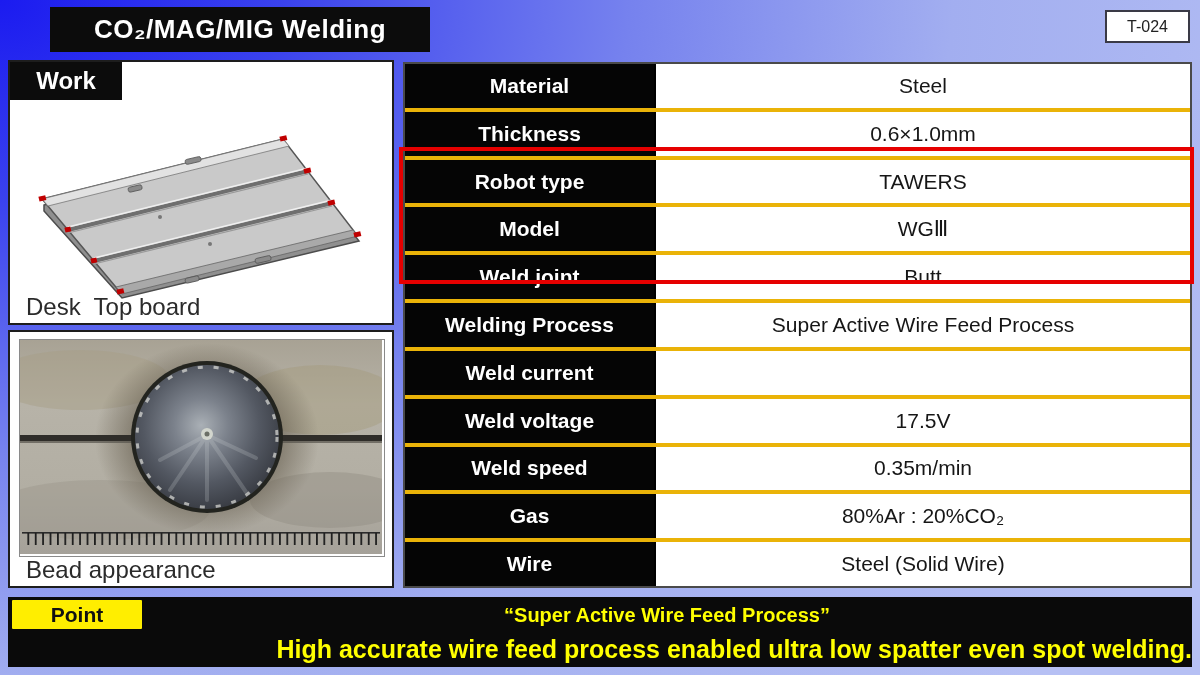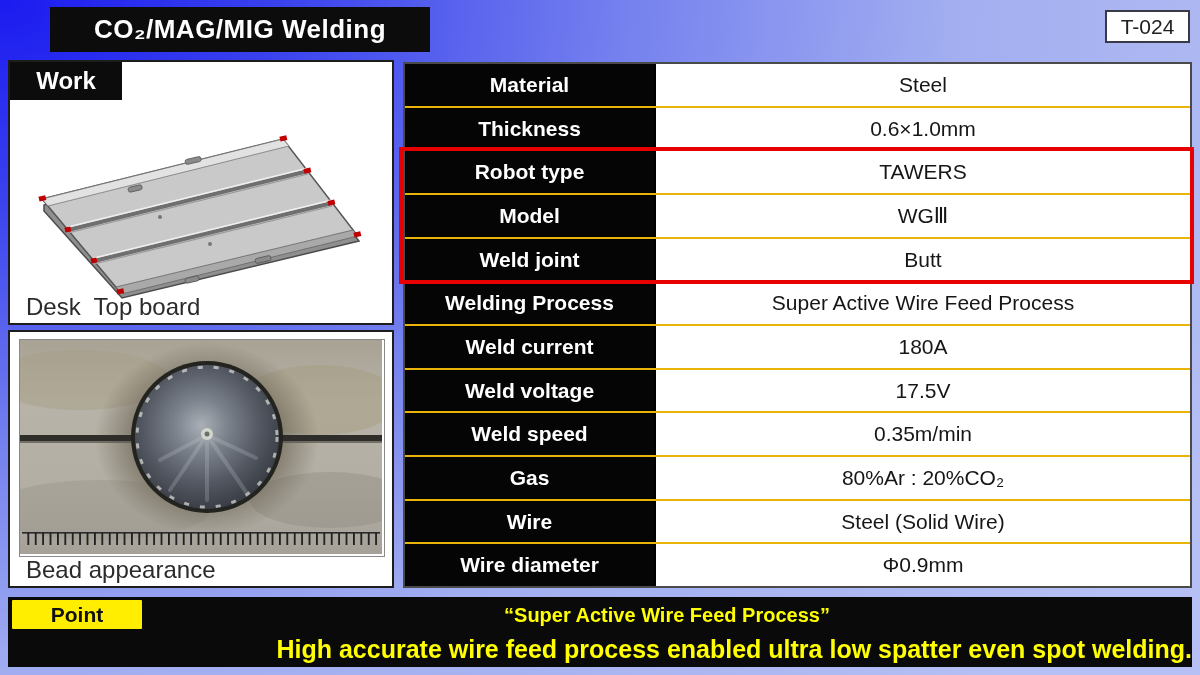--- a/index.html
+++ b/index.html
@@ -12,21 +12,21 @@
   
   .title-bar{
     position:absolute;left:8px;top:7px;width:380px;height:45px;
     background:#0c0c0c;color:#fff;display:flex;align-items:center;justify-content:center;
     font-size:26px;font-weight:bold;letter-spacing:.5px;margin-left:42px;
   }
   .doc-id{
     position:absolute;left:1105px;top:10px;width:85px;height:33px;
     background:#fff;border:2px solid #3a3a46;box-sizing:border-box;
     display:flex;align-items:center;justify-content:center;
-    font-size:21px;color:#222;
+    font-size:16px;color:#222;
   }
   
   .panel{
     position:absolute;background:#fff;border:2px solid #1d1d1d;box-sizing:border-box;
   }
   .panel-work{left:8px;top:60px;width:386px;height:265px;}
   .panel-bead{left:8px;top:330px;width:386px;height:258px;}
   .work-tag{
     position:absolute;left:0;top:0;width:112px;height:38px;background:#0c0c0c;
     color:#fff;font-size:24px;font-weight:bold;
@@ -37,21 +37,21 @@
     font-size:24px;color:#2b2b2b;z-index:3;white-space:pre-wrap;margin-left:16px;
   }
   .panel-svg{position:absolute;left:0;top:0;z-index:1;}
   .bead-wrap{position:absolute;left:9px;top:7px;width:364px;height:216px;border:1px solid #8a8a8a;}
   
   .spec-table{
     position:absolute;left:403px;top:62px;width:789px;height:526px;
     display:flex;flex-direction:column;border:2px solid #4a4a4a;box-sizing:border-box;
     background:#fff;
   }
-  .row{flex:1;display:flex;border-bottom:2px solid #eab308;}
+  .row{flex:1;display:flex;border-bottom:4px solid #eab308;}
   .row:last-child{border-bottom:none;}
   .cell{display:flex;align-items:center;justify-content:center;box-sizing:border-box;}
   .cell.label{
     width:251px;background:#050505;color:#fff;font-size:21px;font-weight:bold;
     border-right:2px solid #000;
   }
   .cell.value{flex:1;background:#fff;color:#161616;font-size:21px;}
   .highlight-box{
     position:absolute;left:399px;top:147px;width:795px;height:137px;
     border:4px solid #e60000;box-sizing:border-box;z-index:5;pointer-events:none;
@@ -189,41 +189,36 @@
     <div class="row">
       <div class="cell label">Weld joint</div>
       <div class="cell value">Butt</div>
     </div>
     <div class="row">
       <div class="cell label">Welding Process</div>
       <div class="cell value">Super Active Wire Feed Process</div>
     </div>
     <div class="row">
       <div class="cell label">Weld current</div>
-      <div class="cell value">180A</div>
     </div>
     <div class="row">
       <div class="cell label">Weld voltage</div>
       <div class="cell value">17.5V</div>
     </div>
     <div class="row">
       <div class="cell label">Weld speed</div>
       <div class="cell value">0.35m/min</div>
     </div>
     <div class="row">
       <div class="cell label">Gas</div>
       <div class="cell value">80%Ar : 20%CO₂</div>
     </div>
     <div class="row">
       <div class="cell label">Wire</div>
       <div class="cell value">Steel (Solid Wire)</div>
-    </div>
-    <div class="row">
-      <div class="cell label">Wire diameter</div>
-      <div class="cell value">Φ0.9mm</div>
     </div>
   </div>
   <div class="highlight-box"></div>
 
   <div class="point-bar">
     <div class="point-badge">Point</div>
     <div class="point-headline">“Super Active Wire Feed Process”</div>
     <div class="point-subline">High accurate wire feed process enabled ultra low spatter even spot welding.</div>
   </div>
 

